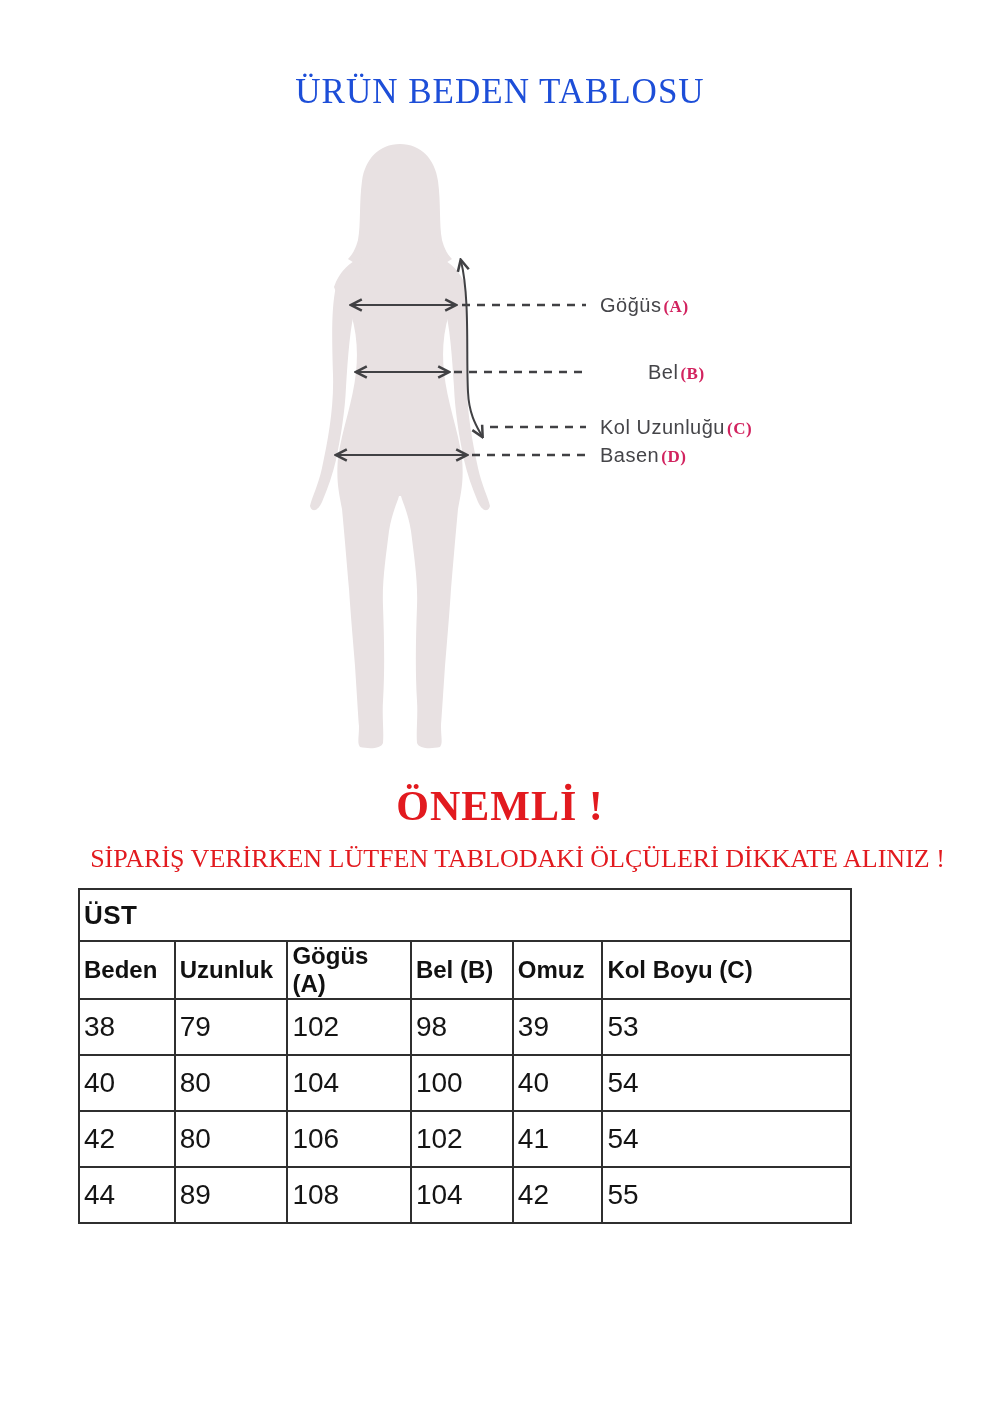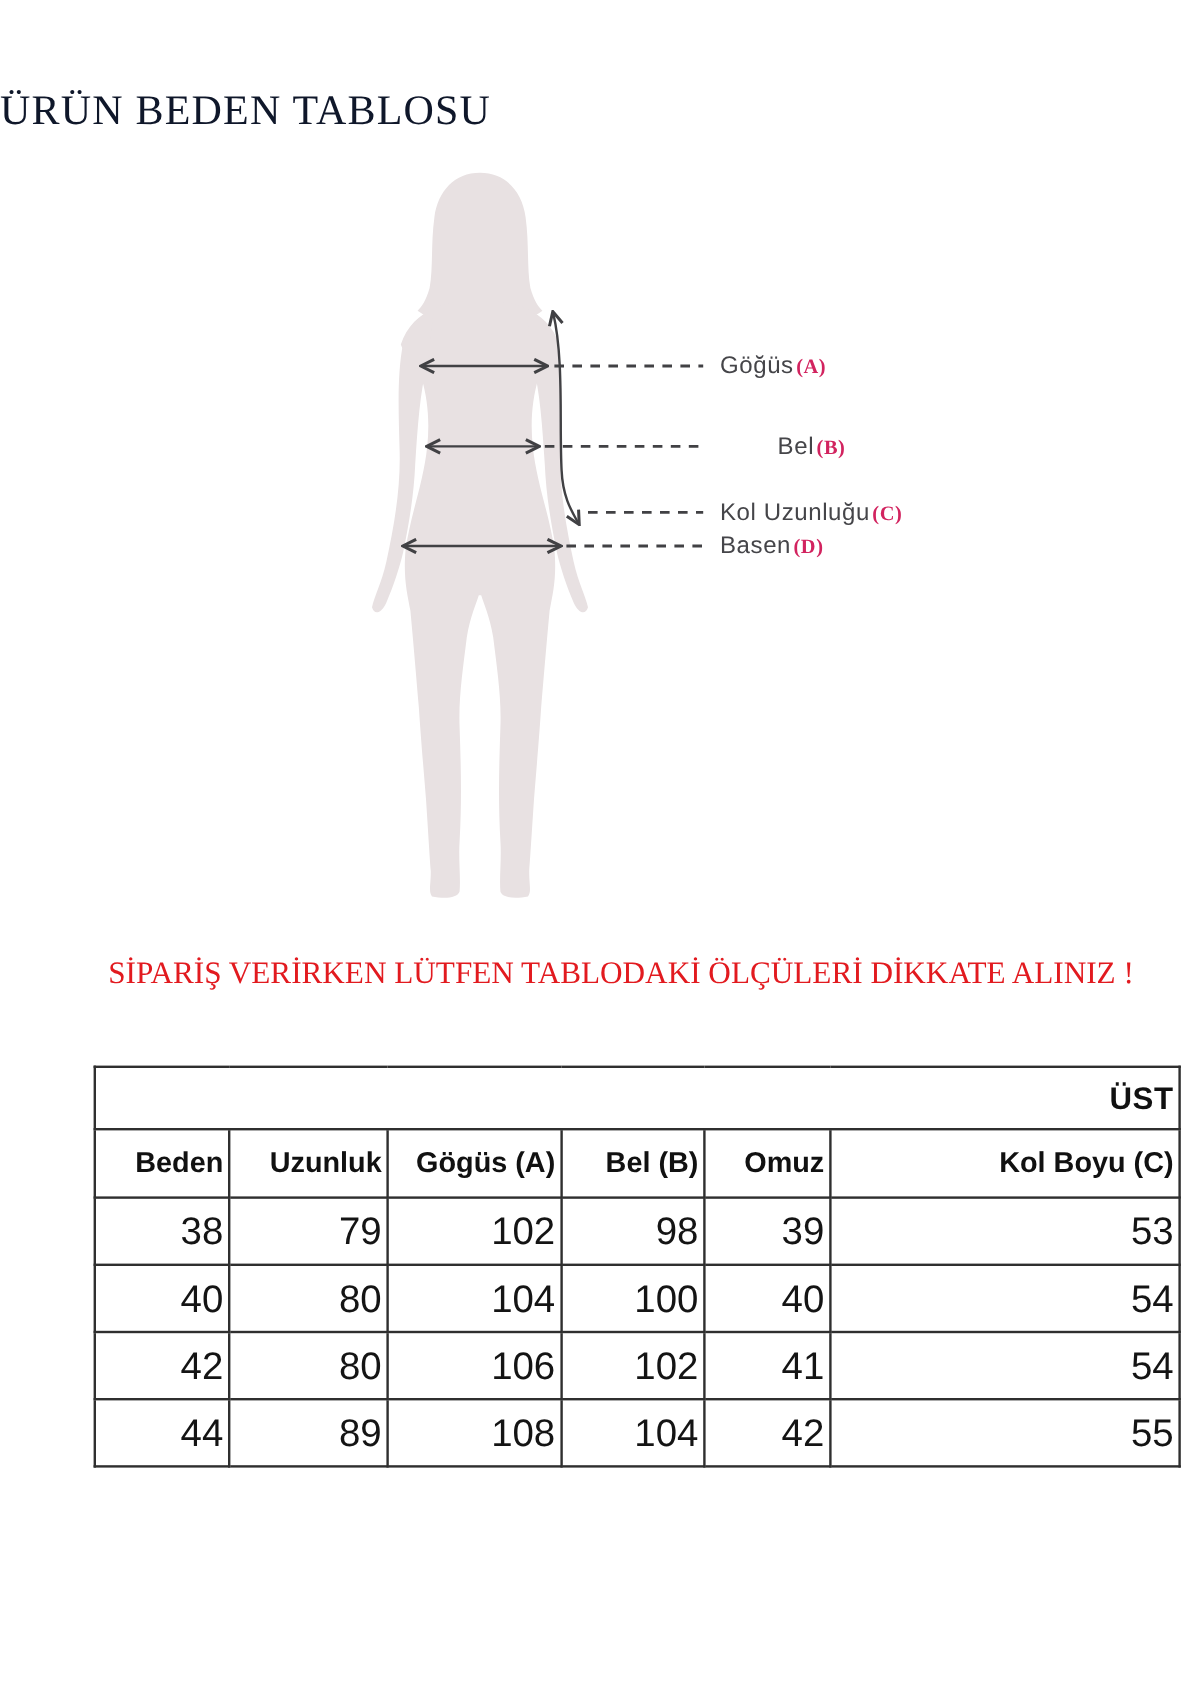--- a/index.html
+++ b/index.html
@@ -16,22 +16,23 @@
     position:relative;
     width:1000px;height:1414px;
     margin:0 auto;
     background:#ffffff;
     font-family:"Liberation Sans", sans-serif;
     overflow:hidden;
   }
   
   .page-title{
     position:absolute;top:72px;left:0;width:100%;
+    text-align:center;
     font-family:"Liberation Serif", serif;
-    font-size:35px;font-weight:400;color:#0f172a;
+    font-size:35px;font-weight:400;color:#1d4ed8;
     letter-spacing:1px;
   }
   
   .diagram{position:absolute;top:140px;left:0;width:885px;height:620px;}
   .sil-svg{position:absolute;top:0;left:300px;width:200px;height:612px;}
   .sil-svg path{fill:var(--silhouette);}
   .arrows-svg{position:absolute;top:0;left:0;width:1000px;height:620px;color:var(--line-gray);}
   .arrows-svg path{stroke:currentColor;fill:none;}
   .m-label{
     position:absolute;left:600px;
@@ -47,31 +48,31 @@
   .m-label-chest{top:154px;}
   .m-label-waist{top:221px;margin-left:48px;}
   .m-label-arm{top:276px;}
   .m-label-hip{top:304px;}
   
   .notice{position:absolute;top:782px;left:0;width:100%;text-align:center;color:var(--warning-red);font-family:"Liberation Serif", serif;}
   .notice-heading{font-size:42px;font-weight:700;letter-spacing:1px;}
   .notice-warning{font-size:26px;font-weight:400;margin-top:14px;letter-spacing:0px;margin-left:35px;}
   
   .size-table{
-    position:absolute;top:888px;left:78px;width:906px;
+    position:absolute;top:888px;left:78px;width:774px;
     border-collapse:collapse;table-layout:fixed;
-    text-align:right;color:#111111;
+    text-align:left;color:#111111;
   }
   .size-table th,.size-table td{
     border:2px solid var(--table-border);
     vertical-align:middle;padding:0 4px;
   }
   .size-table th{font-weight:700;font-size:24px;height:57px;}
   .size-table th.group{font-size:26px;height:52px;letter-spacing:0.5px;}
-  .size-table td{font-weight:400;font-size:32px;height:56px;color:#141414;}
+  .size-table td{font-weight:400;font-size:28px;height:56px;color:#141414;}
 </style>
 </head>
 <body>
 
 <main class="page">
 
   <h1 class="page-title">ÜRÜN BEDEN TABLOSU</h1>
 
   <section class="diagram">
 
@@ -114,20 +115,21 @@
     </div>
     <div class="m-label m-label-arm">
       <span>Kol Uzunluğu</span><span class="accent">(C)</span>
     </div>
     <div class="m-label m-label-hip">
       <span>Basen</span><span class="accent">(D)</span>
     </div>
   </section>
 
   <section class="notice">
+    <h2 class="notice-heading">ÖNEMLİ !</h2>
     <p class="notice-warning">SİPARİŞ VERİRKEN LÜTFEN TABLODAKİ ÖLÇÜLERİ DİKKATE ALINIZ !</p>
   </section>
 
   <table class="size-table">
     <colgroup>
       <col style="width:12.4%">
         <col style="width:14.6%">
         <col style="width:16.0%">
       <col style="width:13.2%">
         <col style="width:11.6%">

